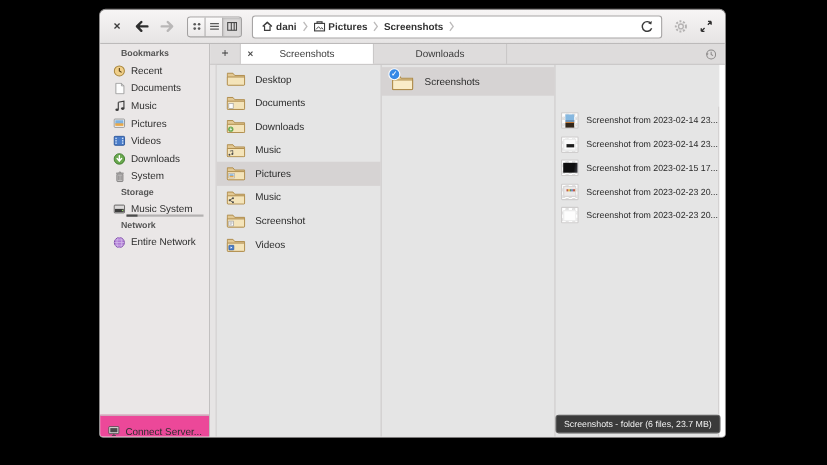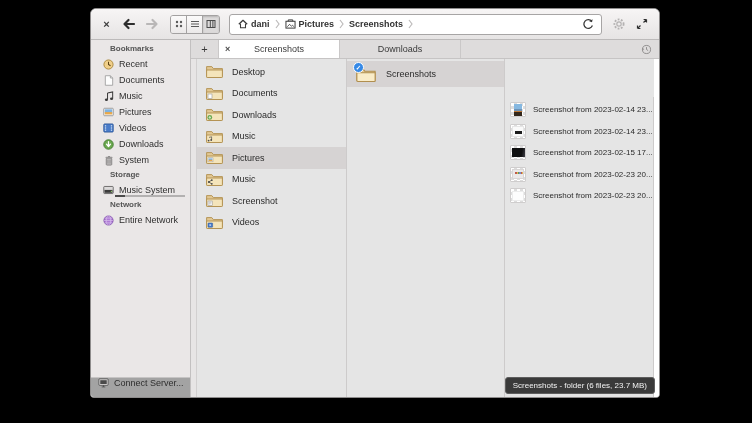--- a/index.html
+++ b/index.html
@@ -39,21 +39,21 @@
   
   .main{flex:1;display:flex;min-height:0;position:relative;}
   
   .sidebar{flex:0 0 100px;background:#eae7e7;border-right:1px solid #c2c0c0;display:flex;flex-direction:column;box-sizing:border-box;}
   .side-scroll{flex:1;padding-top:2px;overflow:hidden;}
   .side-header{height:14px;line-height:14px;padding-left:19px;font-size:8px;font-weight:bold;color:#555;}
   .side-item{height:16px;display:flex;align-items:center;gap:5px;padding-left:12px;font-size:9px;color:#2e2e2e;position:relative;}
   .side-item .ic{flex:0 0 11px;height:11px;display:flex;align-items:center;justify-content:center;}
   .usage-bar{position:absolute;left:24px;top:13px;width:70px;height:2px;background:#b3b1b1;}
   .usage-bar::before{content:"";position:absolute;left:0;top:0;width:10px;height:2px;background:#4c4c4c;}
-  .connect{flex:0 0 19px;border-top:1px solid #c6c4c4;display:flex;align-items:flex-start;gap:5px;padding-left:7px;font-size:9px;color:#2e2e2e;background:#a3a3a3;}
+  .connect{flex:0 0 19px;border-top:1px solid #c6c4c4;display:flex;align-items:flex-end;gap:5px;padding-left:7px;font-size:9px;color:#2e2e2e;background:#ec4899;}
   
   .content{flex:1;display:flex;flex-direction:column;min-width:0;}
   .tabbar{flex:0 0 18px;background:#dedcdc;border-bottom:1px solid #c6c4c4;display:flex;align-items:stretch;font-size:9px;color:#3a3a3a;}
   .newtab{width:27px;display:flex;align-items:center;justify-content:center;border-right:1px solid #cac8c8;font-size:11px;color:#3a3a3a;}
   .tab{width:120px;display:flex;align-items:center;justify-content:center;position:relative;border-right:1px solid #cac8c8;}
   .tab.active{background:#fff;}
   .tab .tab-close{position:absolute;left:6px;top:0;bottom:0;display:flex;align-items:center;font-size:9px;font-weight:bold;color:#4a4a4a;}
   .tab-history{margin-left:auto;width:26px;display:flex;align-items:center;justify-content:center;}
   
   .miller{flex:1;display:flex;min-height:0;background:#e5e5e5;position:relative;}

